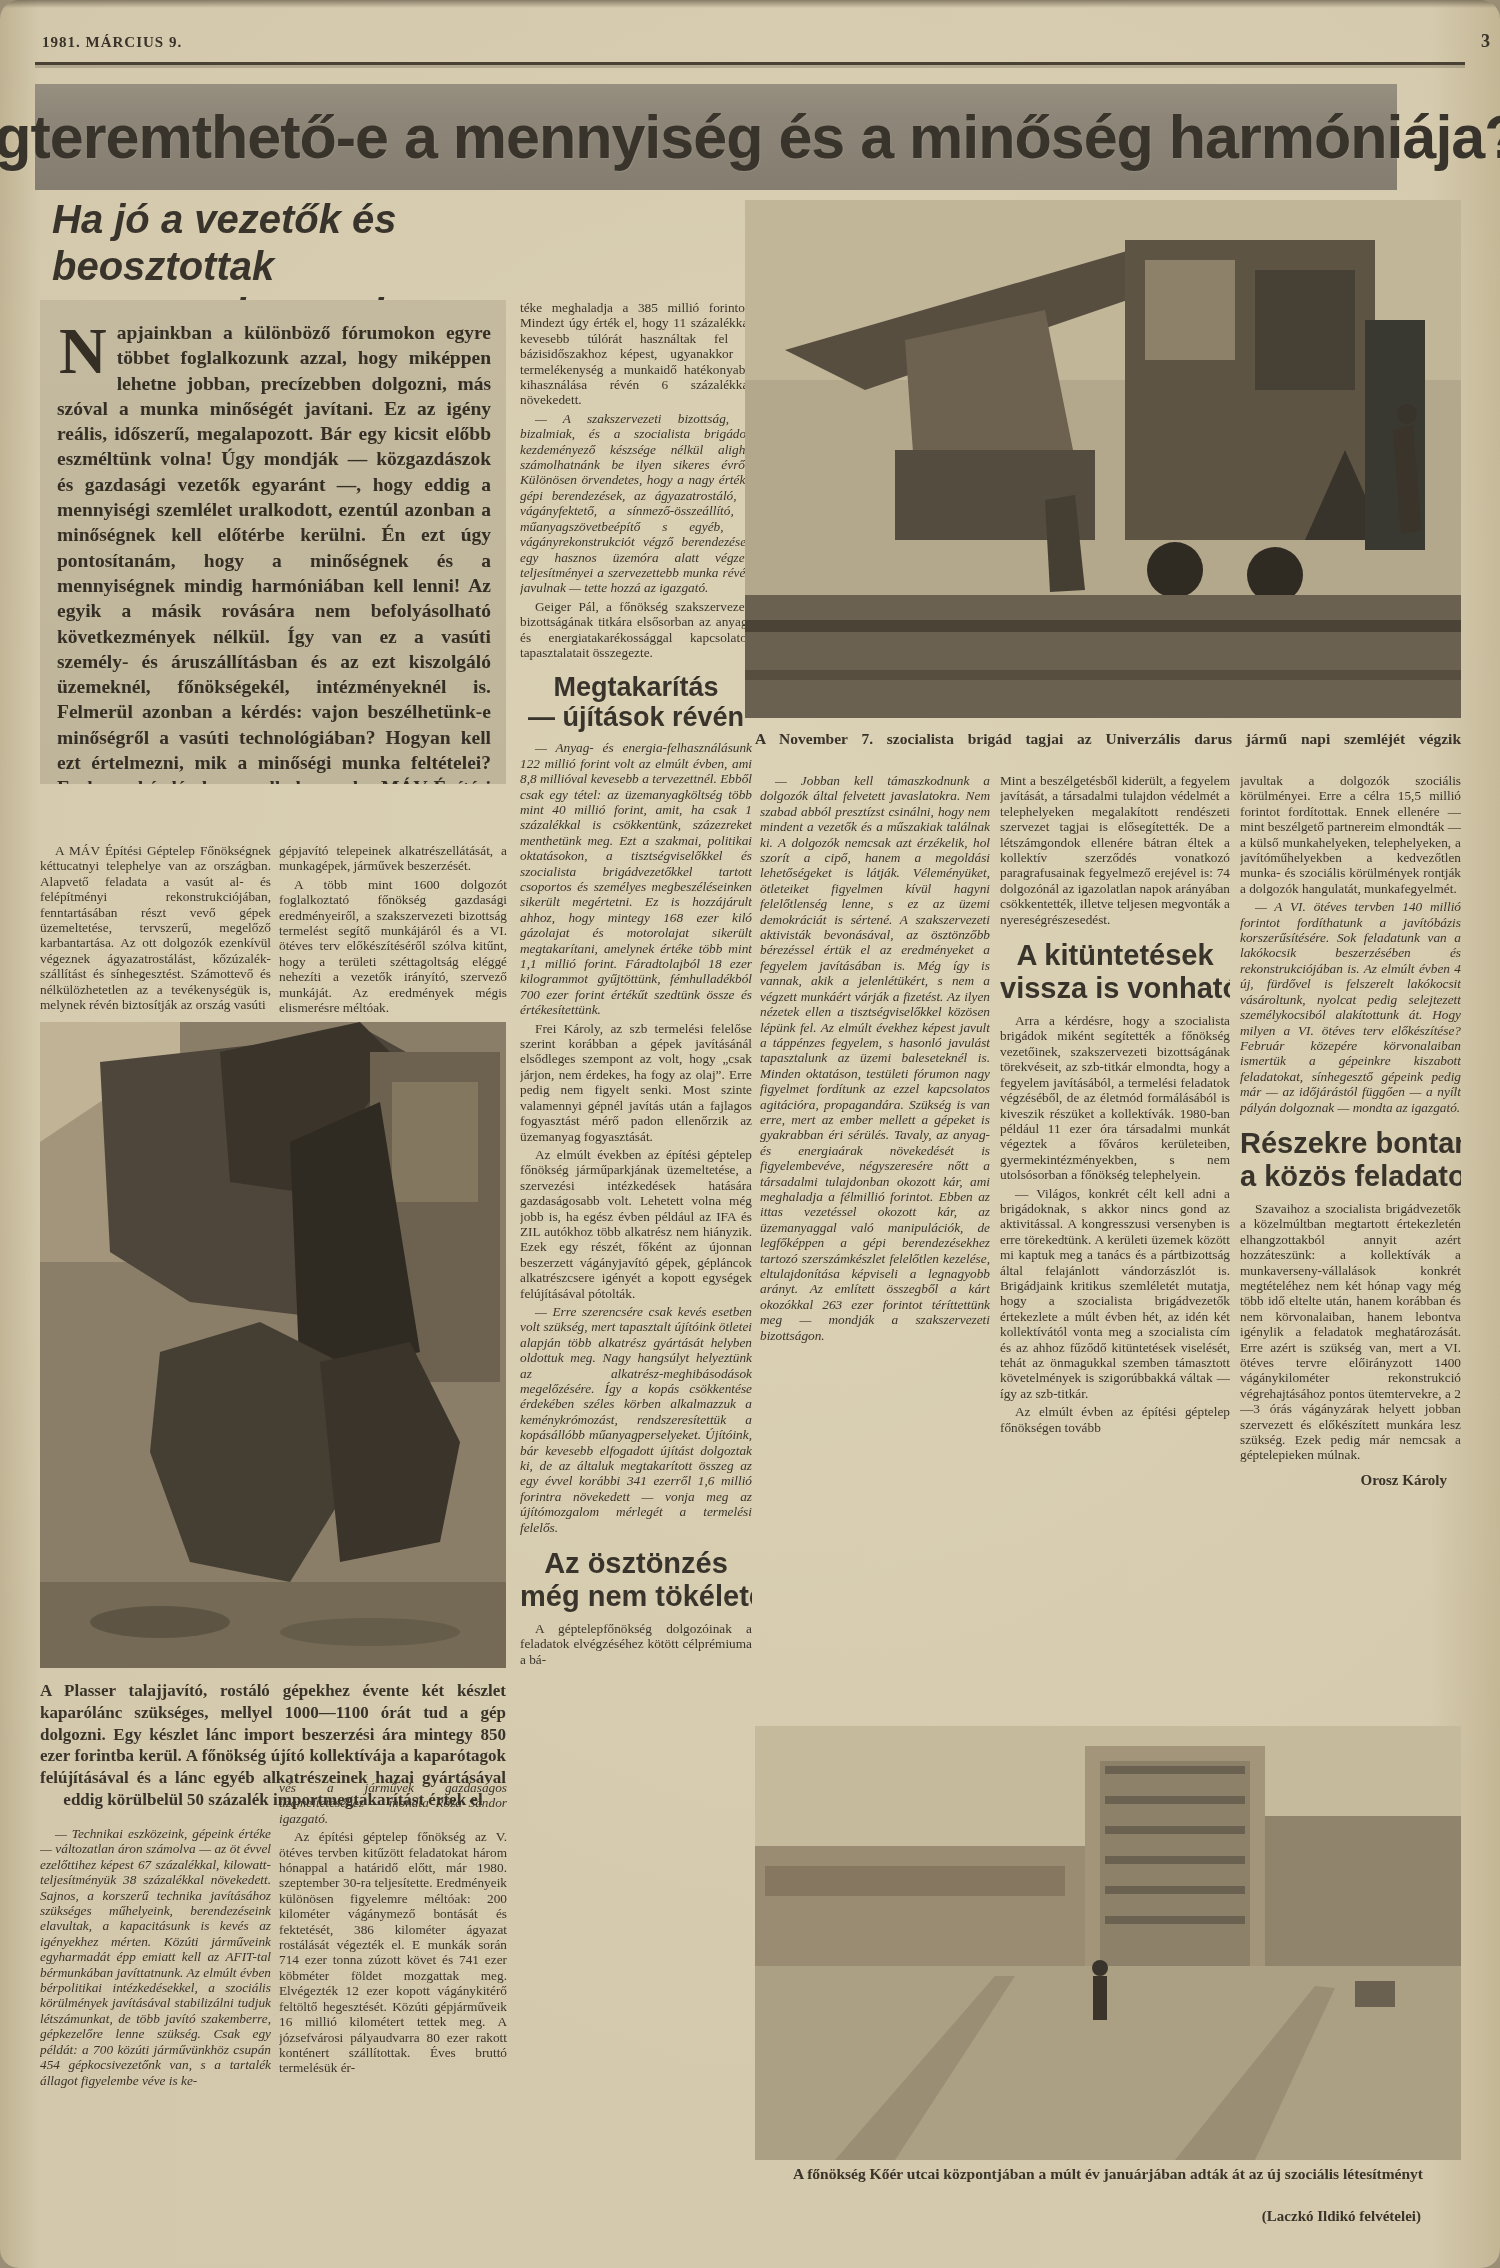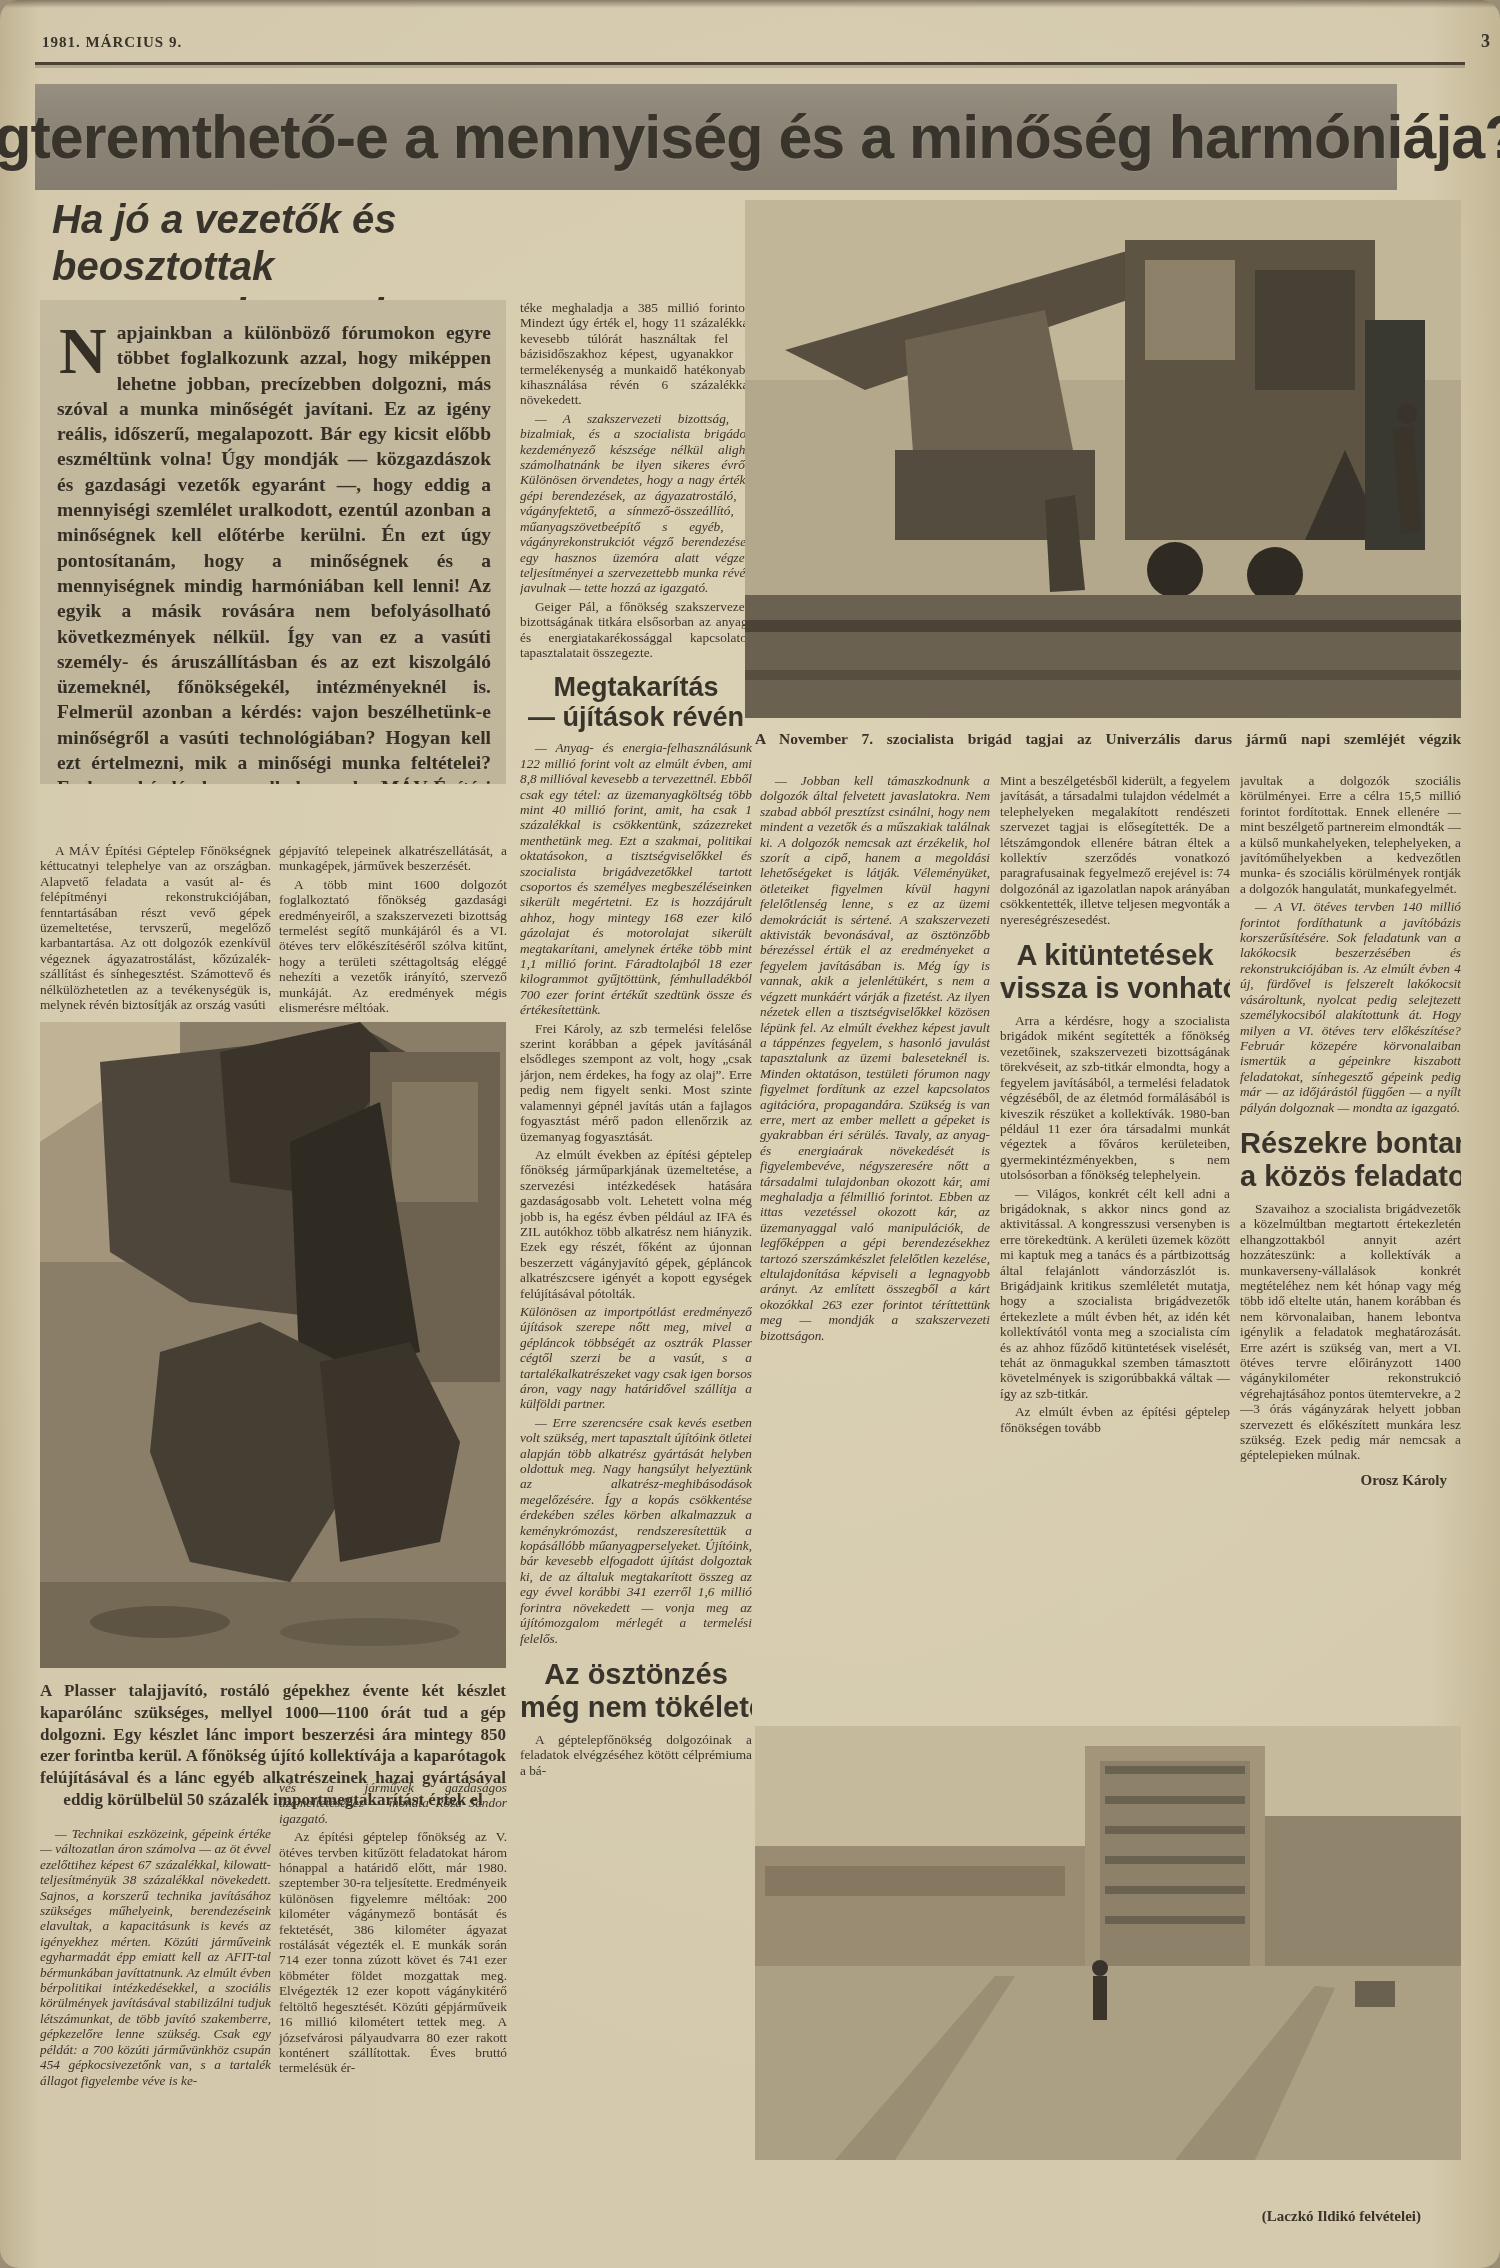--- a/index.html
+++ b/index.html
@@ -134,21 +134,20 @@
         <p class="para">Geiger Pál, a főnökség szakszervezeti bizottságának titkára elsősorban az anyag- és energiatakarékossággal kapcsolatos tapasztalatait összegezte.</p>
       </div>
     <div class="inhead">
       <span>Megtakarítás</span><br>
       <span>— újítások révén</span>
     </div>
     <div>
         <p class="para it">— Anyag- és energia-felhasználásunk 122 millió forint volt az elmúlt évben, ami 8,8 millióval kevesebb a tervezettnél. Ebből csak egy tétel: az üzemanyagköltség több mint 40 millió forint, amit, ha csak 1 százalékkal is csökkentünk, százezreket menthetünk meg. Ezt a szakmai, politikai oktatásokon, a tisztségviselőkkel és szocialista brigádvezetőkkel tartott csoportos és személyes megbeszéléseinken sikerült megértetni. Ez is hozzájárult ahhoz, hogy mintegy 168 ezer kiló gázolajat és motorolajat sikerült megtakarítani, amelynek értéke több mint 1,1 millió forint. Fáradtolajból 18 ezer kilogrammot gyűjtöttünk, fémhulladékból 700 ezer forint értékűt szedtünk össze és értékesítettünk.</p>
         <p class="para">Frei Károly, az szb termelési felelőse szerint korábban a gépek javításánál elsődleges szempont az volt, hogy „csak járjon, nem érdekes, ha fogy az olaj”. Erre pedig nem figyelt senki. Most szinte valamennyi gépnél javítás után a fajlagos fogyasztást mérő padon ellenőrzik az üzemanyag fogyasztását.</p>
         <p class="para">Az elmúlt években az építési géptelep főnökség járműparkjának üzemeltetése, a szervezési intézkedések hatására gazdaságosabb volt. Lehetett volna még jobb is, ha egész évben például az IFA és ZIL autókhoz több alkatrész nem hiányzik. Ezek egy részét, főként az újonnan beszerzett vágányjavító gépek, gépláncok alkatrészcsere igényét a kopott egységek felújításával pótolták.</p>
-        <p class="para it noind">Különösen az importpótlást eredményező újítások szerepe nőtt meg, mivel a gépláncok többségét az osztrák Plasser cégtől szerzi be a vasút, s a tartalékalkatrészeket vagy csak igen borsos áron, vagy nagy határidővel szállítja a külföldi partner.</p>
         <p class="para it">— Erre szerencsére csak kevés esetben volt szükség, mert tapasztalt újítóink ötletei alapján több alkatrész gyártását helyben oldottuk meg. Nagy hangsúlyt helyeztünk az alkatrész-meghibásodások megelőzésére. Így a kopás csökkentése érdekében széles körben alkalmazzuk a keménykrómozást, rendszeresítettük a kopásállóbb műanyagperselyeket. Újítóink, bár kevesebb elfogadott újítást dolgoztak ki, de az általuk megtakarított összeg az egy évvel korábbi 341 ezerről 1,6 millió forintra növekedett — vonja meg az újítómozgalom mérlegét a termelési felelős.</p>
       </div>
     <div class="inhead big">
       <span>Az ösztönzés</span><br>
       <span>még nem tökéletes</span>
     </div>
     <div>
         <p class="para">A géptelepfőnökség dolgozóinak a feladatok elvégzéséhez kötött célprémiuma a bá-</p>
       </div>
   </div>
@@ -227,15 +226,16 @@
       <rect x="10" y="140" width="300" height="30" fill="#857760"></rect>
       <rect x="510" y="90" width="196" height="160" fill="#90846c"></rect>
       <rect x="0" y="240" width="706" height="194" fill="#ab9f84"></rect>
       <polygon points="80,434 240,250 260,250 140,434" fill="#9a8e74"></polygon>
       <polygon points="420,434 560,260 580,262 500,434" fill="#9a8e74"></polygon>
       <rect x="338" y="250" width="14" height="44" fill="#3a342b"></rect>
       <circle cx="345" cy="242" r="8" fill="#39342b"></circle>
       <rect x="600" y="255" width="40" height="26" fill="#6b6150"></rect>
     </svg>
   </div>
+  <div class="abs cap cap-bot">A főnökség Kőér utcai központjában a múlt év januárjában adták át az új szociális létesítményt</div>
   <div class="abs credit">(Laczkó Ildikó felvételei)</div>
 
 </div>
 
 </body></html>

